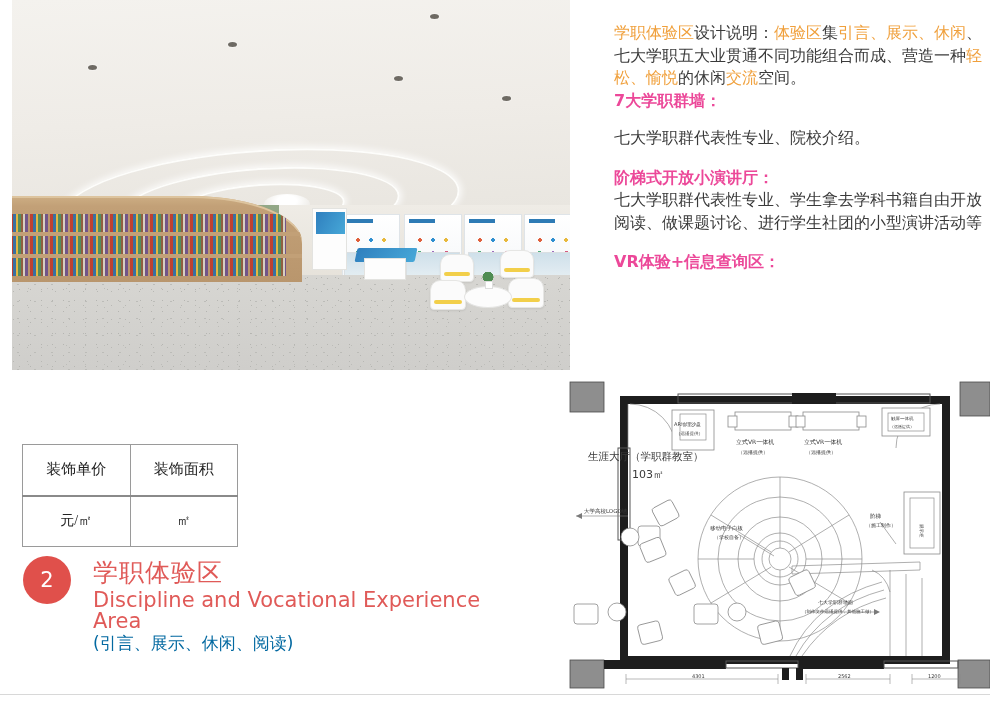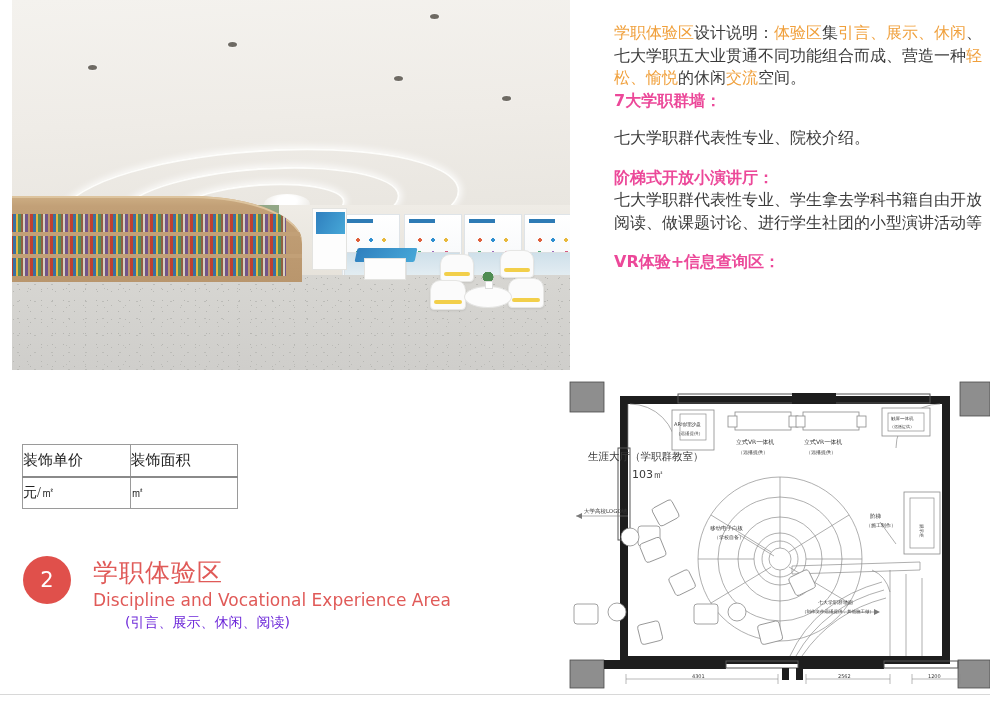--- a/index.html
+++ b/index.html
@@ -145,46 +145,45 @@
   .gap-md { height:15px; }
   .gap-lg { height:17px; }
 
   
   .tbl {
     position:absolute; left:22px; top:444px; width:216px;
     border-collapse:collapse;
     font-family:"Liberation Serif","DejaVu Serif",serif;
   }
   .tbl td {
-    border:1px solid #9a9a9a; height:32px; text-align:left;
+    border:1px solid #9a9a9a; height:51px; text-align:center;
     font-size:15px; color:#222;
   }
   .tbl tr:first-child td { border-bottom:2px solid #8a8a8a; }
   .tbl .unit { font-size:14px; }
 
   
   .badge {
     position:absolute; left:23px; top:556px; width:48px; height:48px;
     border-radius:50%; background:#e0504b; color:#fff;
     font-size:21px; display:flex; align-items:center; justify-content:center;
     font-family:"DejaVu Sans","Liberation Sans",sans-serif;
   }
   .sect { position:absolute; left:93px; top:557px; width:420px; }
   .sect .cn {
     font-size:25px; color:#e05a58; letter-spacing:1px; line-height:31px;
     font-family:"DejaVu Sans","Liberation Sans",sans-serif;
   }
   .sect .en {
-    font-size:17px; color:#e05a58; line-height:21px; margin-top:2px;
+    font-size:21px; color:#e05a58; line-height:21px; margin-top:2px;
     font-family:"DejaVu Sans","Liberation Sans",sans-serif;
   }
   .sect .sub {
-    font-size:14px; color:#6d28d9; line-height:20px; margin-top:1px;
+    font-size:17px; color:#0369a1; line-height:20px; margin-top:1px;
     font-family:"DejaVu Sans","Liberation Sans",sans-serif;
-    margin-left:32px;
   }
 
   
   .plan {
     position:absolute; left:560px; top:374px; width:430px; height:320px;
     background:#fff;
   }
   .plan svg { display:block; }
 
   .footer-rule {

